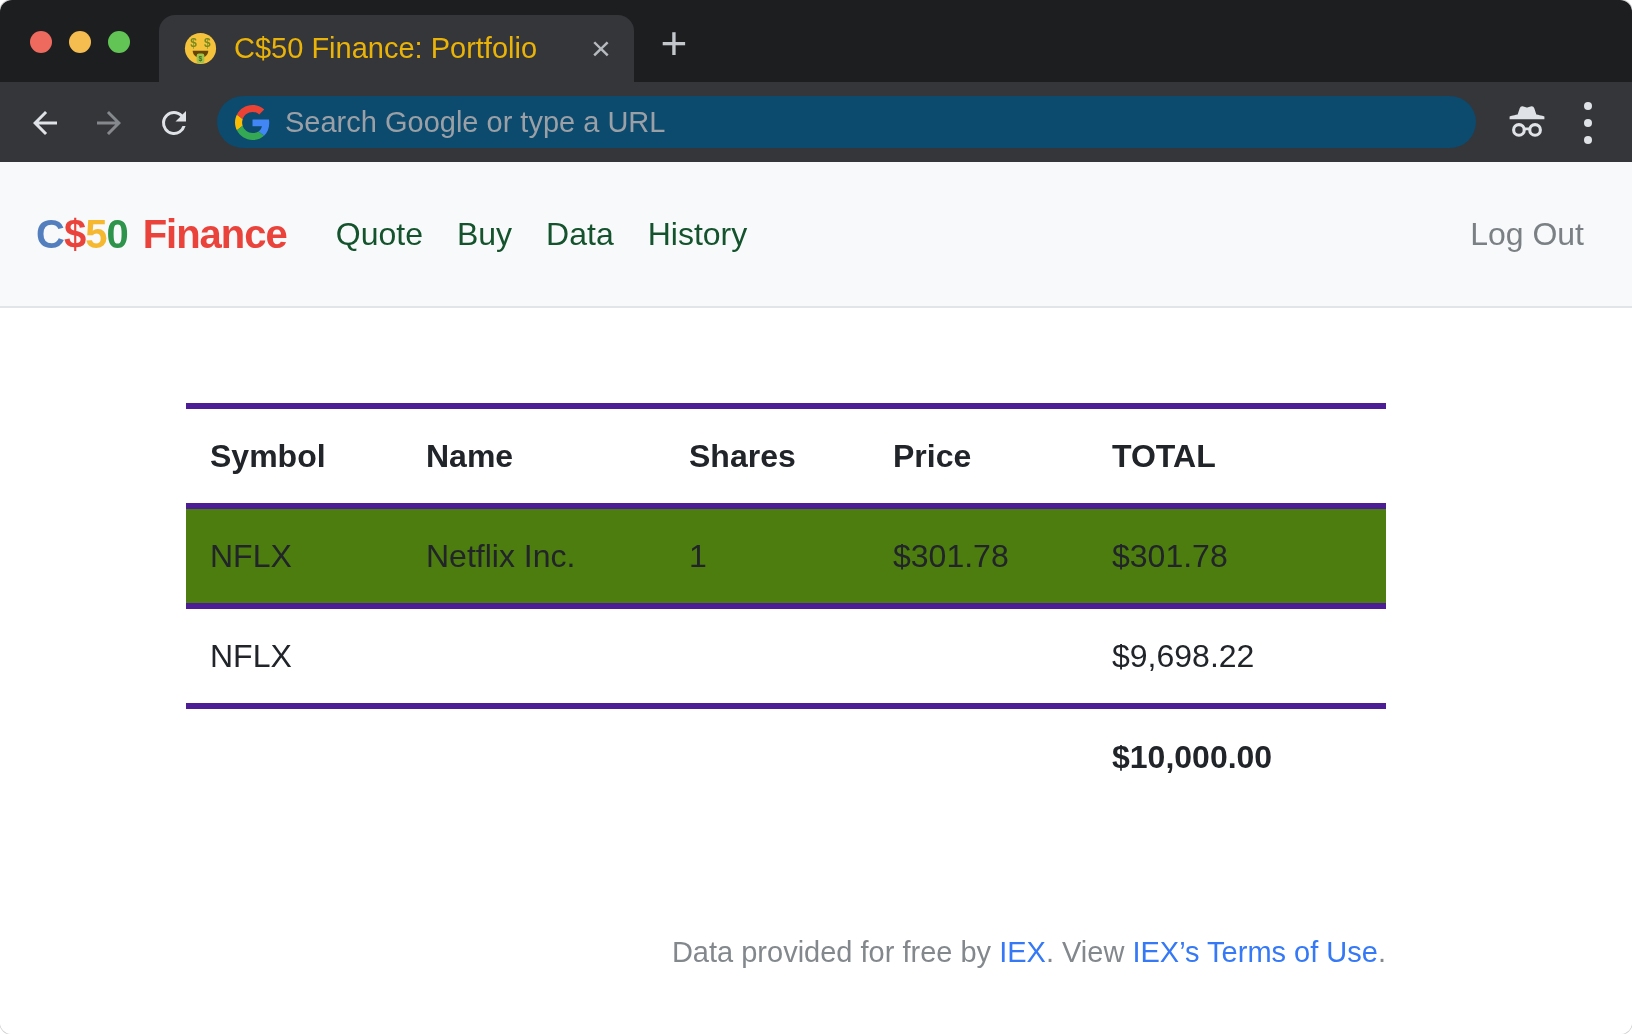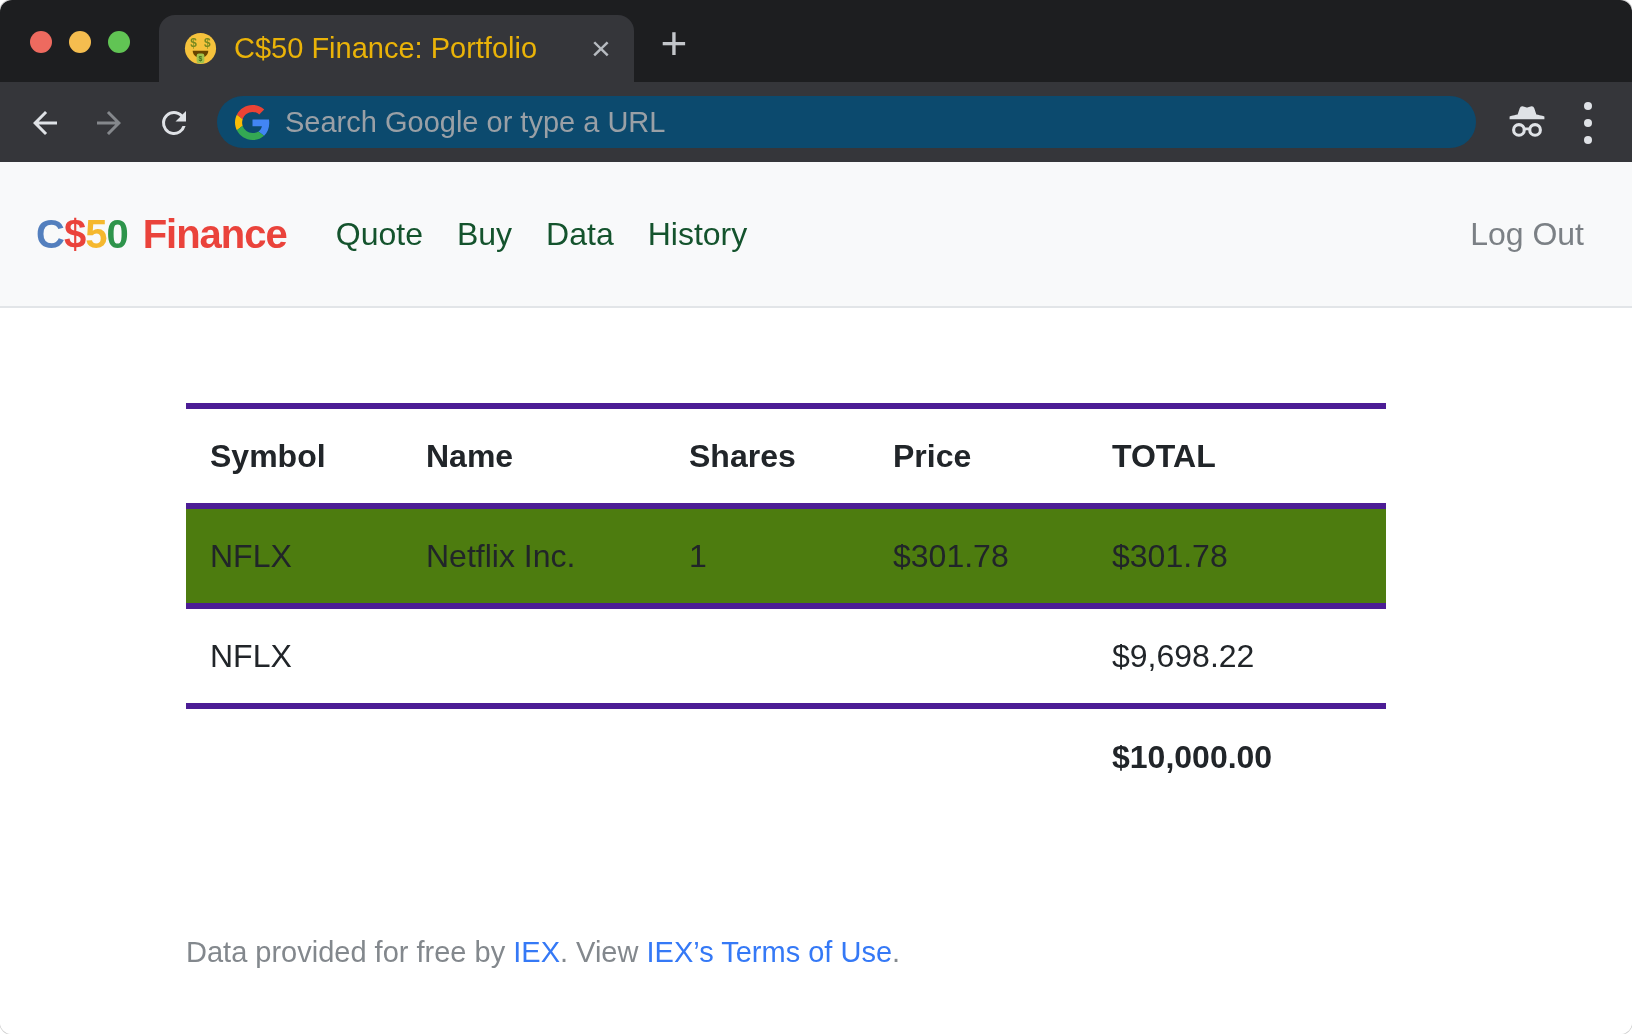--- a/index.html
+++ b/index.html
@@ -83,21 +83,21 @@
   table.portfolio th, table.portfolio td {
     height:100px; padding:0 10px 0 24px; text-align:left; vertical-align:middle;
     border-top:6px solid #4c1d95; overflow:hidden; white-space:nowrap;
   }
   table.portfolio thead th { font-weight:700; }
   tr.striped td { background:#4d7c0f; }
   tr.grand td { font-weight:700; }
 
   
   .disclaimer {
-    width:1200px; margin:130px 0 0 186px; text-align:left;
+    width:1200px; margin:130px 0 0 186px; text-align:right;
     font-size:29px; color:#83888d;
   }
   .disclaimer a { color:#3579f6; text-decoration:none; cursor:pointer; }
 </style>
 </head>
 <body>
 
 <div class="window">
 
   <div class="tabstrip">

